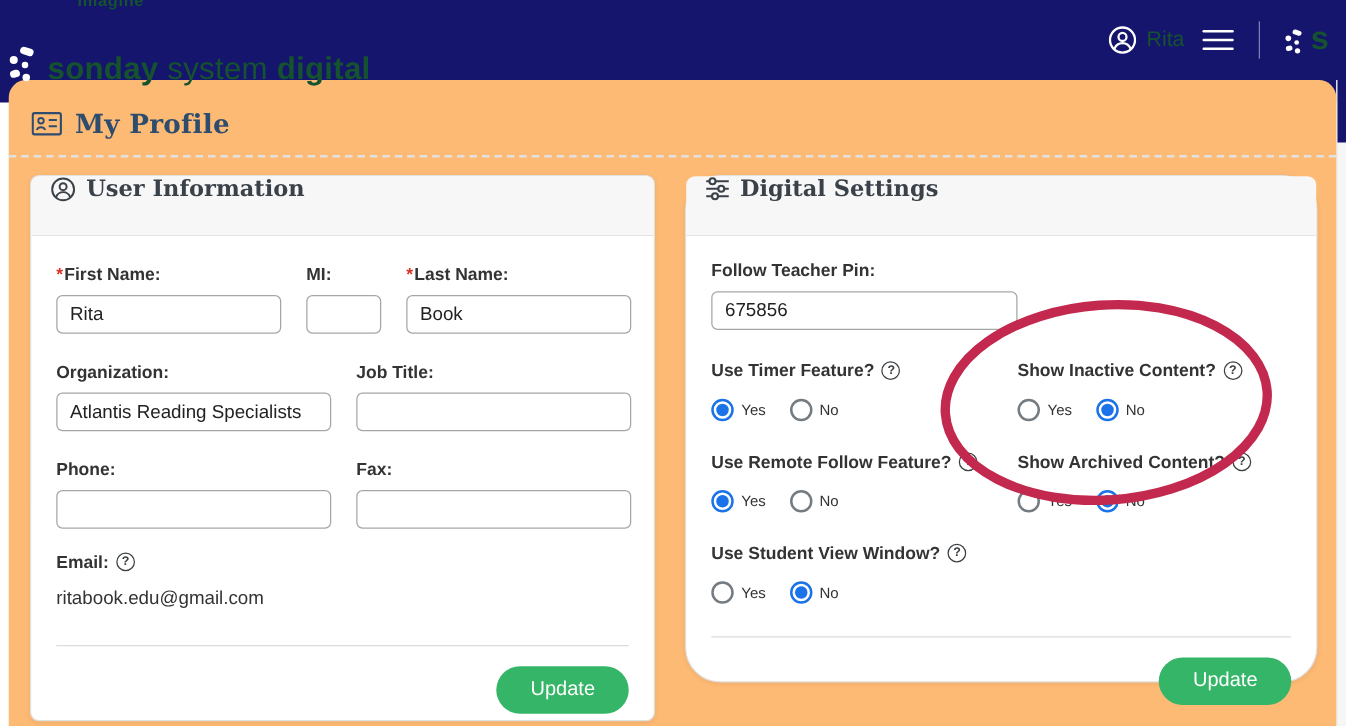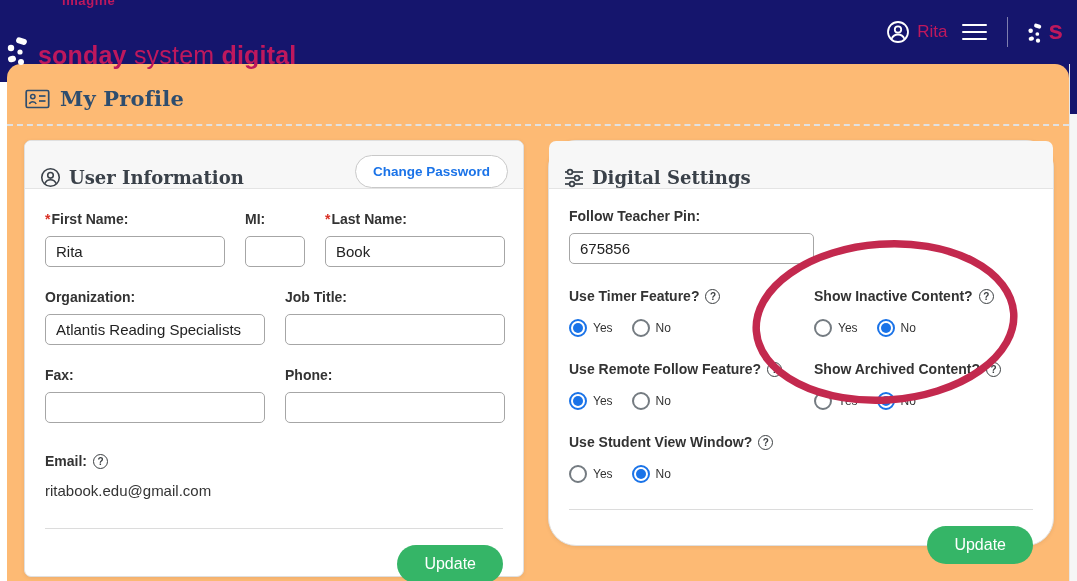--- a/index.html
+++ b/index.html
@@ -6,21 +6,21 @@
   html,body { width:1077px; height:581px; }
   body {
     font-family: "Liberation Sans", sans-serif;
     background:#fff; position:relative; overflow:hidden;
   }
   
   .blue-bg { position:absolute; top:0; left:0; right:0; height:82px; background:#15156d; }
   .topbar {
     position:absolute; top:0; left:0; right:0; height:64px;
     display:flex; align-items:center; justify-content:space-between;
-    padding:0 14px 0 4px; color:#be185d; z-index:5;
+    padding:0 14px 0 4px; color:#14532d; z-index:5;
   }
   .brand { display:flex; align-items:flex-end; gap:4px; }
   .brand-text { line-height:1; padding-bottom:2px; }
   .brand-imagine { font-size:13px; font-weight:600; letter-spacing:.6px; margin:0 0 3px 24px; }
   .brand-main { font-size:25px; letter-spacing:.2px;margin-top:36px; }
   .brand-main .b { font-weight:800; }
   .brand-main .n { font-weight:400; }
   .top-right { display:flex; align-items:center; gap:12px; }
   .user-chip { display:flex; align-items:center; gap:7px; cursor:pointer; }
   .user-chip .name { font-size:17px; }
@@ -44,21 +44,21 @@
   .dashed-sep { border-top:2px dashed #e1e1e1; margin-top:13px; width:100%; }
   
   .card {
     position:absolute; background:#fff; border:1px solid #e0e0e0; border-radius:7px;
     box-shadow:0 1px 4px rgba(0,0,0,.07);
   }
   .card-user    { left:17px;  top:76px; width:500px; height:437px; }
   .card-digital { left:541px; top:76px; width:506px; height:406px;border-radius:28px; }
   .card-header {
     height:48px; background:#f7f7f7; border-bottom:1px solid #e4e4e4;
-    border-radius:7px 7px 0 0; display:flex; align-items:flex-end; padding:0 15px; gap:8px;
+    border-radius:7px 7px 0 0; display:flex; align-items:flex-start; padding:0 15px; gap:8px;
   }
   .card-title {
     font-family:"DejaVu Serif","Liberation Serif",serif;
     font-size:18px; font-weight:700; color:#3a4149;
   }
   .chg-pass-btn {
     margin-left:auto; background:#fff; border:1px solid #c9c9c9; border-radius:17px;
     color:#1a73e8; font-size:13.5px; font-weight:600; padding:8px 17px; cursor:pointer;
     font-family:"Liberation Sans",sans-serif;
   }
@@ -70,21 +70,21 @@
   .tinput {
     height:31px; border:1px solid #a6a6a6; border-radius:5px; padding:0 10px;
     font-size:15px; color:#222; font-family:"Liberation Sans",sans-serif; background:#fff;
   }
   .w180{width:180px;} .w60{width:60px;} .w220{width:220px;}
   .help {
     display:inline-flex; align-items:center; justify-content:center;
     width:15px; height:15px; border:1.4px solid #3c4043; border-radius:50%;
     font-size:10px; font-weight:700; color:#3c4043; margin-left:6px; flex:0 0 auto;
   }
-  .email-block { margin-top:30px; }
+  .email-block { margin-top:18px; }
   .email-value { font-size:15px; color:#333; margin-top:13px; }
   .hr { border-top:1px solid #dcdcdc; margin:0 0; }
   .card-user .hr { margin-top:29px; }
   .update-row { display:flex; justify-content:flex-end; padding:16px 0 0 0; }
   .update-btn {
     background:#35b567; color:#fff; border:none; border-radius:19px;
     font-size:16px; font-weight:500; padding:10px 27px; cursor:pointer;
     font-family:"Liberation Sans",sans-serif;
   }
   
@@ -177,21 +177,20 @@
   <div class="dashed-sep"></div>
 
   <div class="card card-user">
     <div class="card-header">
       <svg class="icon-svg" width="21" height="21" viewBox="0 0 24 24">
         <circle cx="12" cy="12" r="10" fill="none" stroke="#3a4149" stroke-width="1.8"></circle>
         <circle cx="12" cy="9.5" r="3.2" fill="none" stroke="#3a4149" stroke-width="1.8"></circle>
         <path d="M5.5 19 C7 15.5 10 14.5 12 14.5 C14 14.5 17 15.5 18.5 19" fill="none" stroke="#3a4149" stroke-width="1.8"></path>
       </svg>
       <span class="card-title">User Information</span>
-      <button class="chg-pass-btn">Change Password</button>
     </div>
     <div class="card-body">
       <div class="frow">
         <div class="fgroup">
           <span class="flabel">
               <span class="req">*</span>
               <span>First Name:</span>
             </span>
           <input class="tinput w180" value="Rita" style="">
         </div>
@@ -219,27 +218,27 @@
         <div class="fgroup">
           <span class="flabel">
               <span>Job Title:</span>
             </span>
           <input class="tinput w220" value="" style="">
         </div>
       </div>
       <div class="frow">
         <div class="fgroup">
           <span class="flabel">
+              <span>Phone:</span>
+            </span>
+          <input class="tinput w220" value="" style="">
+        </div>
+        <div class="fgroup">
+          <span class="flabel">
               <span>Fax:</span>
-            </span>
-          <input class="tinput w220" value="" style="">
-        </div>
-        <div class="fgroup">
-          <span class="flabel">
-              <span>Phone:</span>
             </span>
           <input class="tinput w220" value="" style="">
         </div>
       </div>
       <div class="email-block">
         <span class="flabel">
           <span>Email:</span>
           <span class="help">?</span>
         </span>
         <div class="email-value">ritabook.edu@gmail.com</div>

